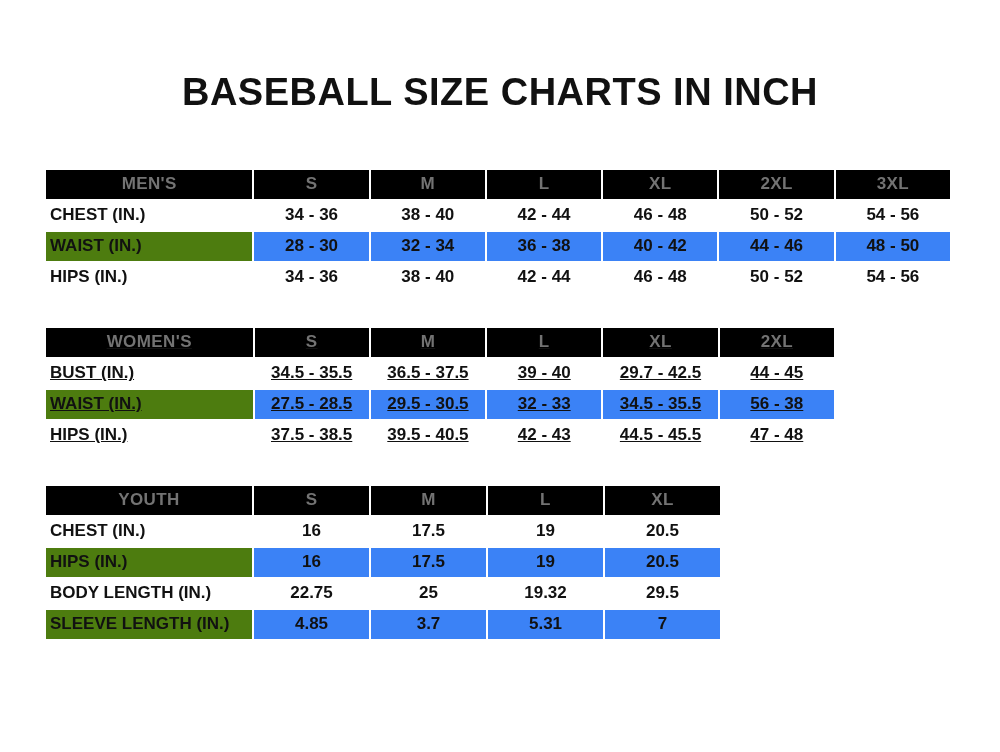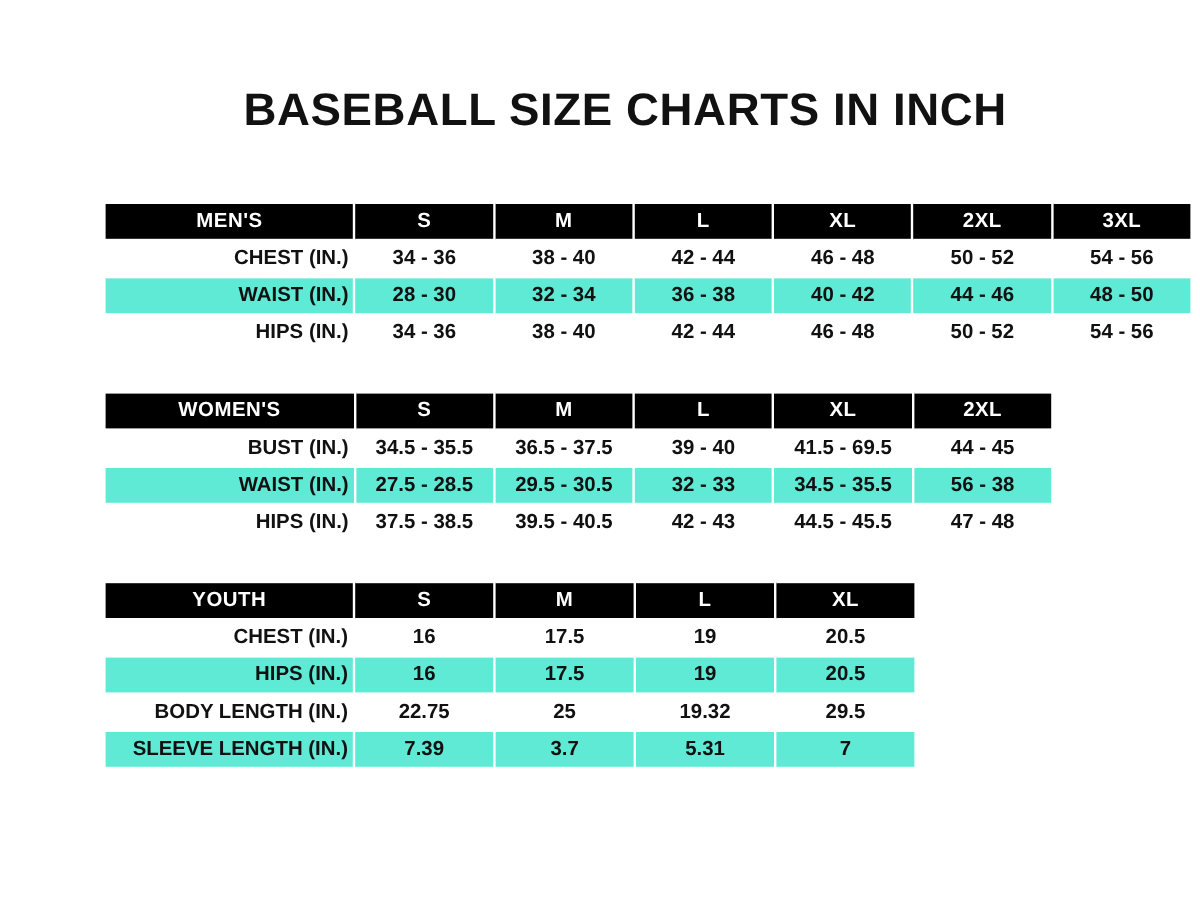--- a/index.html
+++ b/index.html
@@ -12,21 +12,20 @@
     background: #ffffff;
     font-family: "Liberation Sans", sans-serif;
     color: #111111;
     overflow: hidden;
   }
   .page {
     position: relative;
     width: 1000px;
     height: 552px;
     box-sizing: border-box;
-    padding-left: 42px;
   }
   .title {
     text-align: center;
     font-size: 38px;
     font-weight: bold;
     letter-spacing: 0.5px;
     color: #111111;
     padding-top: 72px;
     line-height: 1.1;
   }
@@ -45,47 +44,47 @@
     font-size: 17px;
     font-weight: bold;
     text-align: center;
     height: 31px;
     padding: 0 4px;
     box-sizing: border-box;
     white-space: nowrap;
   }
   thead th {
     background: #000000;
-    color: #ffffff;
+    color: #737373;
     letter-spacing: 0.4px;
   }
   thead th.rowhead {
     text-align: center;
   }
   tbody td {
     background: #ffffff;
     color: #111111;
   }
   tbody tr.alt td {
-    background: #5eead4;
+    background: #3b82f6;
   }
   tbody td.rowlabel {
     background: #ffffff;
     color: #111111;
-    text-align: right;
+    text-align: left;
   }
   tbody tr.alt td.rowlabel {
-    background: #5eead4;
+    background: #4d7c0f;
   }
   
   .tbl-men { width: 908px; }
   .tbl-men col.c0 { width: 208px; }
   .tbl-men col.cx { width: 116px; }
 
-  .tbl-women { width: 792px; }
+  .tbl-women { width: 792px; text-decoration: underline; }
   .tbl-women col.c0 { width: 208px; }
   .tbl-women col.cx { width: 116px; }
 
   .tbl-youth { width: 676px; }
   .tbl-youth col.c0 { width: 208px; }
   .tbl-youth col.cx { width: 117px; }
 </style>
 </head>
 <body>
 
@@ -165,21 +164,21 @@
           <th>XL</th>
           <th>2XL</th>
         </tr>
       </thead>
       <tbody>
         <tr>
           <td class="rowlabel">BUST (IN.)</td>
           <td>34.5 - 35.5</td>
           <td>36.5 - 37.5</td>
           <td>39 - 40</td>
-          <td>41.5 - 69.5</td>
+          <td>29.7 - 42.5</td>
           <td>44 - 45</td>
         </tr>
         <tr class="alt">
           <td class="rowlabel">WAIST (IN.)</td>
           <td>27.5 - 28.5</td>
           <td>29.5 - 30.5</td>
           <td>32 - 33</td>
           <td>34.5 - 35.5</td>
           <td>56 - 38</td>
         </tr>
@@ -228,21 +227,21 @@
         </tr>
         <tr>
           <td class="rowlabel">BODY LENGTH (IN.)</td>
           <td>22.75</td>
           <td>25</td>
           <td>19.32</td>
           <td>29.5</td>
         </tr>
         <tr class="alt">
           <td class="rowlabel">SLEEVE LENGTH (IN.)</td>
-          <td>7.39</td>
+          <td>4.85</td>
           <td>3.7</td>
           <td>5.31</td>
           <td>7</td>
         </tr>
       </tbody>
     </table>
 
   </div>
 </div>
 

